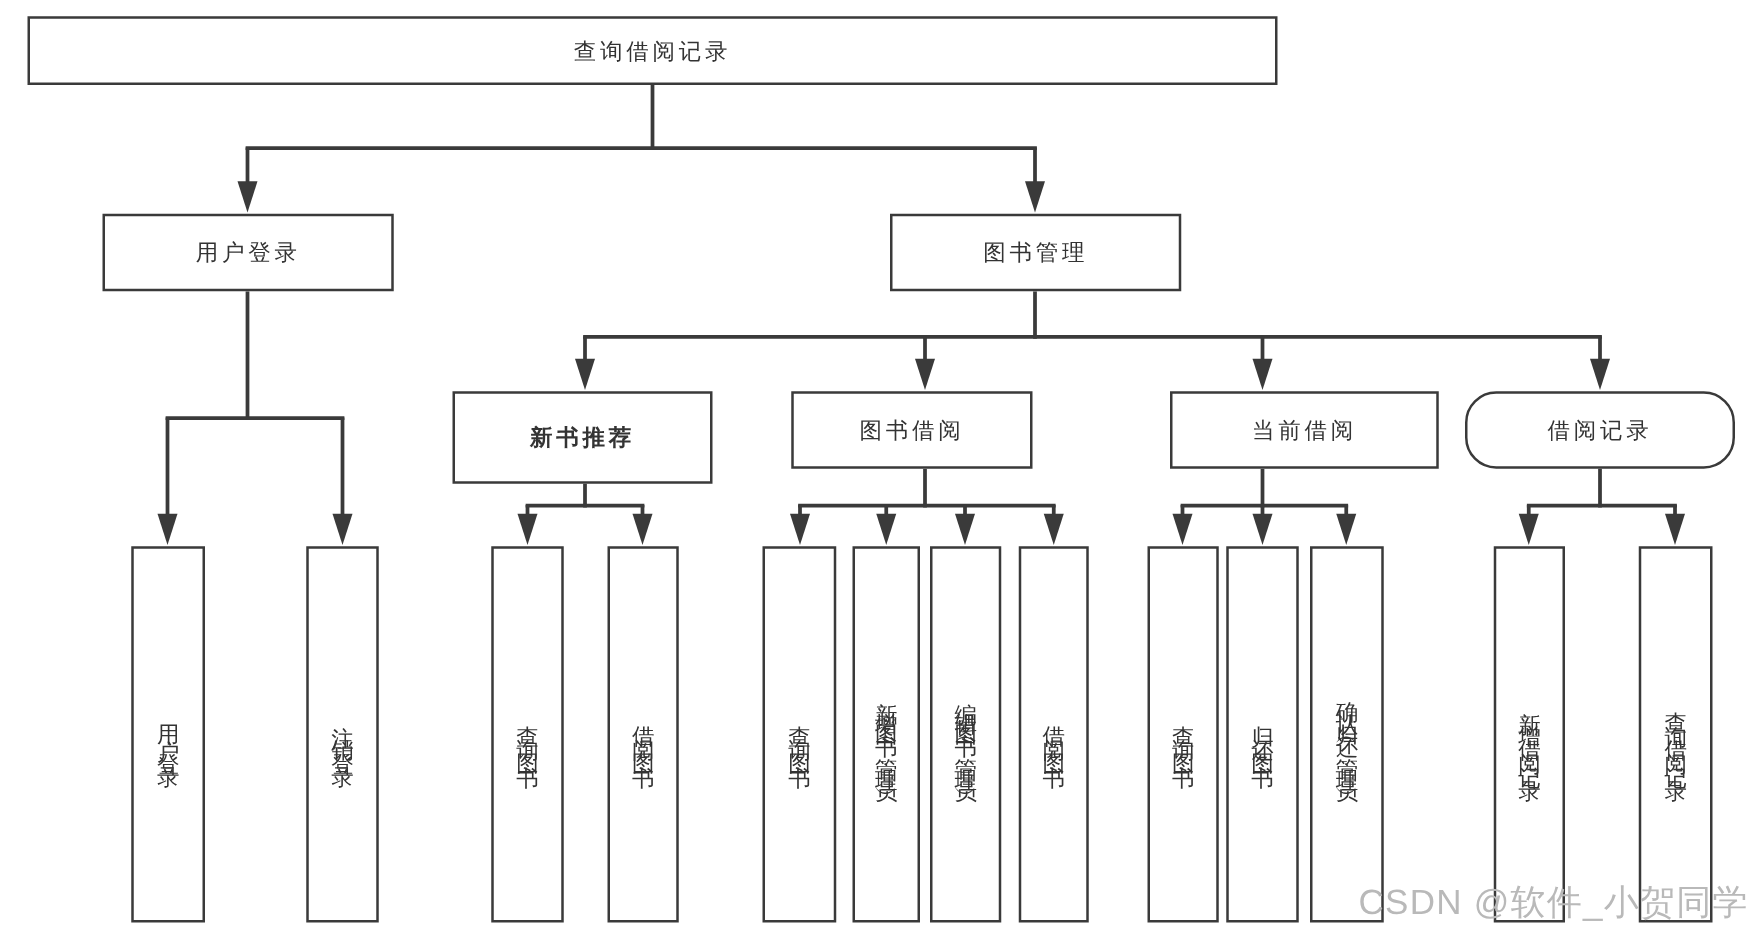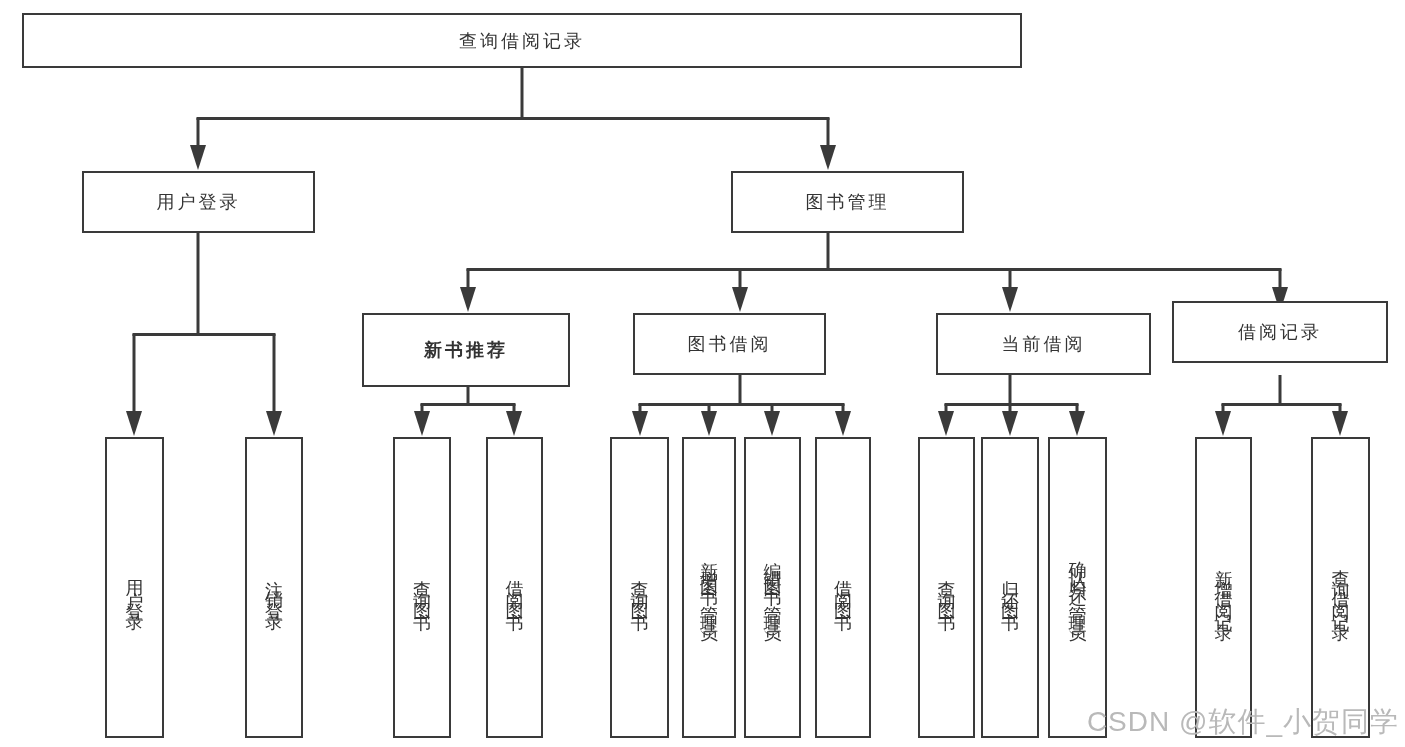--- a/index.html
+++ b/index.html
@@ -56,25 +56,25 @@
     writing-mode: vertical-rl;
     text-orientation: mixed;
     font-size: 18px;
     letter-spacing: 11px;
     line-height: 1;
     color: #333333;
   }
   
   .n-root  { left: 22px;   top: 13px;  width: 1000px; height: 55px; }
   .n-login { left: 82px;   top: 171px; width: 233px;  height: 62px; }
-  .n-mgmt  { left: 712px;  top: 171px; width: 233px;  height: 62px; margin-left: 19px; }
+  .n-mgmt  { left: 712px;  top: 171px; width: 233px;  height: 62px; }
   .n-newb  { left: 362px;  top: 313px; width: 208px;  height: 74px; font-weight: bold; }
   .n-borr  { left: 633px;  top: 313px; width: 193px;  height: 62px; }
   .n-curr  { left: 936px;  top: 313px; width: 215px;  height: 62px; }
-  .n-recs  { left: 1172px; top: 301px; width: 216px;  height: 62px; }
+  .n-recs  { left: 1172px; top: 313px; width: 216px;  height: 62px; border-radius: 25px; }
   
   .v1  { left: 105px;  top: 437px; width: 59px; height: 301px; }
   .v2  { left: 245px;  top: 437px; width: 58px; height: 301px; }
   .v3  { left: 393px;  top: 437px; width: 58px; height: 301px; }
   .v4  { left: 486px;  top: 437px; width: 57px; height: 301px; }
   .v5  { left: 610px;  top: 437px; width: 59px; height: 301px; }
   .v6  { left: 682px;  top: 437px; width: 54px; height: 301px; }
   .v7  { left: 744px;  top: 437px; width: 57px; height: 301px; }
   .v8  { left: 815px;  top: 437px; width: 56px; height: 301px; }
   .v9  { left: 918px;  top: 437px; width: 57px; height: 301px; }

